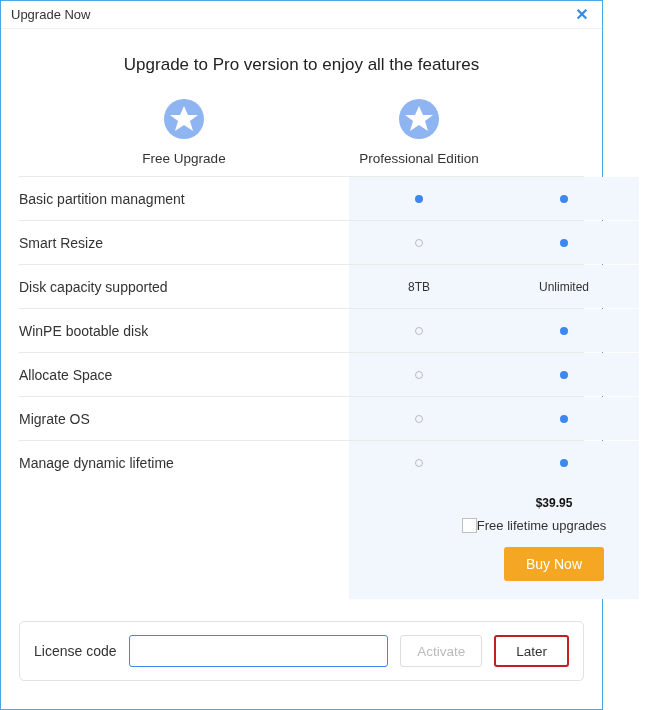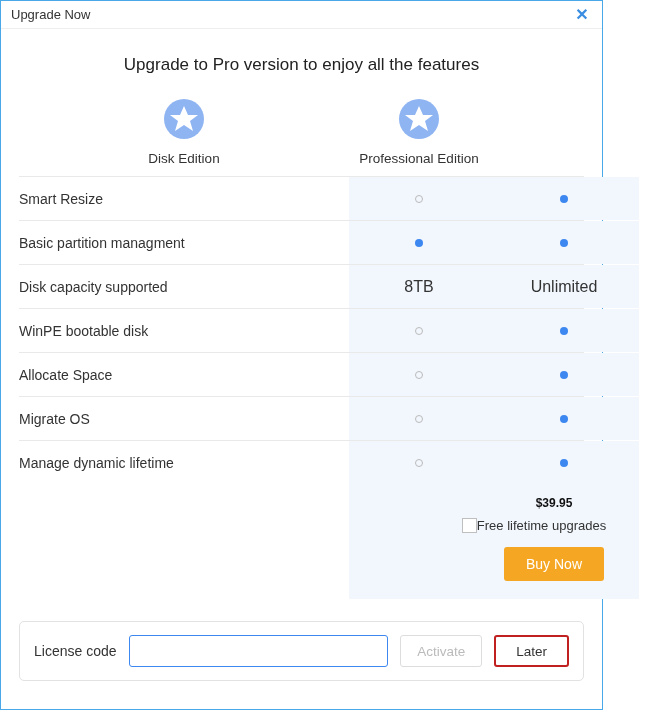--- a/index.html
+++ b/index.html
@@ -82,21 +82,21 @@
   .feat-row {
     height: 44px;
     border-top: 1px solid #e9e9e9;
   }
   .feat-label {
     font-size: 14px;
     color: #333;
   }
   .cell {
     text-align: right;
-    font-size: 16px;
+    font-size: 12px;
     color: #333;
   }
   .cell.bg {
     background: #f2f7fe;
     height: 100%;
     display: flex;
     align-items: center;
     justify-content: center;
   }
   .dot-blue {
@@ -200,45 +200,45 @@
   <div class="content">
 
     <div class="headline">Upgrade to Pro version to enjoy all the features</div>
 
     <div class="header-row">
       <div class="col-head">
         <svg class="staricon" viewBox="0 0 40 40">
           <circle cx="20" cy="20" r="20" fill="#8fb4f2"></circle>
           <polygon points="20,7 24,16 34,16 26,22 29,32 20,26 11,32 14,22 6,16 16,16" fill="#fff"></polygon>
         </svg>
-        <div class="edname">Disk Edition</div>
+        <div class="edname">Free Upgrade</div>
       </div>
       <div class="col-head">
         <svg class="staricon" viewBox="0 0 40 40">
           <circle cx="20" cy="20" r="20" fill="#8fb4f2"></circle>
           <polygon points="20,7 24,16 34,16 26,22 29,32 20,26 11,32 14,22 6,16 16,16" fill="#fff"></polygon>
         </svg>
         <div class="edname">Professional Edition</div>
       </div>
     </div>
 
     <div id="feature-rows">
         <div class="row feat-row">
+          <div class="feat-label">Basic partition managment</div>
+          <div class="cell bg">
+            <span class="dot-blue"></span>
+          </div>
+          <div class="cell bg">
+            <span class="dot-blue"></span>
+          </div>
+        </div>
+        <div class="row feat-row">
           <div class="feat-label">Smart Resize</div>
           <div class="cell bg">
             <span class="dot-hollow"></span>
-          </div>
-          <div class="cell bg">
-            <span class="dot-blue"></span>
-          </div>
-        </div>
-        <div class="row feat-row">
-          <div class="feat-label">Basic partition managment</div>
-          <div class="cell bg">
-            <span class="dot-blue"></span>
           </div>
           <div class="cell bg">
             <span class="dot-blue"></span>
           </div>
         </div>
         <div class="row feat-row">
           <div class="feat-label">Disk capacity supported</div>
           <div class="cell bg">8TB</div>
           <div class="cell bg">Unlimited</div>
         </div>

